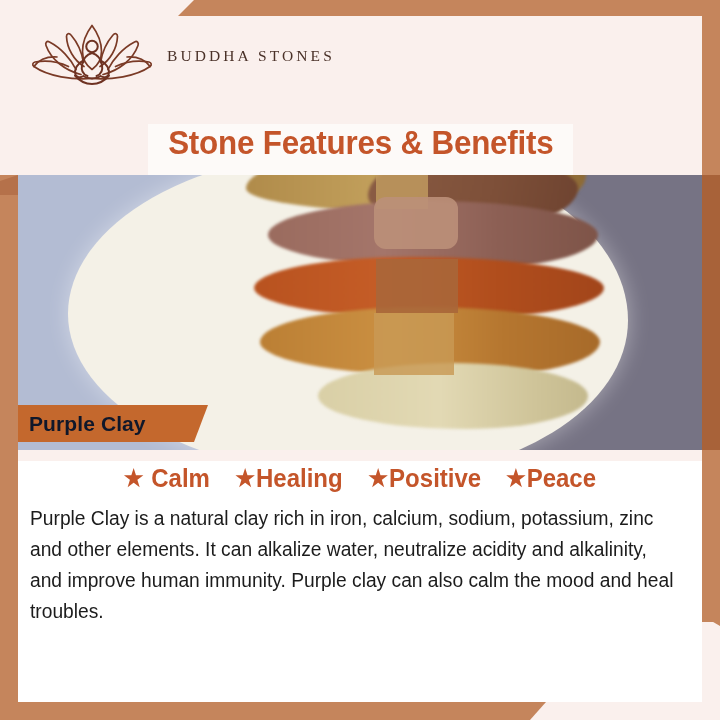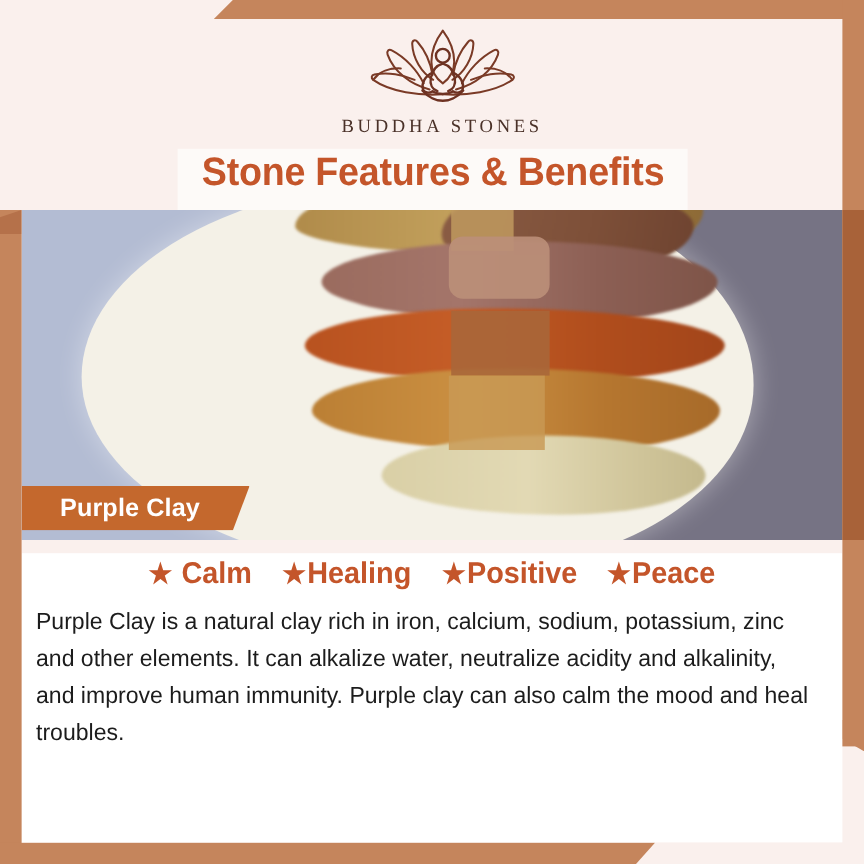--- a/index.html
+++ b/index.html
@@ -49,21 +49,21 @@
     z-index:6;
   }
 
   
   #header{
     position:absolute; left:0; top:0; width:720px; height:175px;
     background:#faf0ed; z-index:2;
   }
   #logo-block{
     position:absolute; left:0; top:14px; width:720px;
-    display:flex; flex-direction:column; align-items:center;padding-left:17px;
+    display:flex; flex-direction:row; align-items:center;padding-left:17px;
   }
   #logo-mark{ width:150px; height:76px; display:block; }
   #logo-wordmark{
     margin-top:7px;
     font-family:"Liberation Serif", serif;
     font-size:15.5px; letter-spacing:3.1px;
     color:#4a3128; font-weight:400;
   }
 
   
@@ -128,21 +128,21 @@
   #sw-4{ left:306px; top:164px; width:80px; height:62px; background:#c99a55; opacity:.82; }
 
   
   #clay-banner{
     position:absolute; left:18px; top:405px; width:190px; height:37px;
     background:#c4682d; z-index:4;
     clip-path:polygon(0 0, 100% 0, calc(100% - 14px) 100%, 0 100%);
     display:flex; align-items:center;
   }
   #clay-banner-label{
-    margin-left:32px; color:#ffffff; font-size:21px; font-weight:bold;
+    margin-left:11px; color:#0f172a; font-size:21px; font-weight:bold;
     font-family:"Liberation Sans", sans-serif; letter-spacing:.1px;
   }
 
   
   #content{
     position:absolute; left:18px; top:450px; width:684px; height:252px;
     background:#ffffff; z-index:2;
   }
   #content-top-tint{
     position:absolute; left:0; top:0; width:100%; height:11px;

